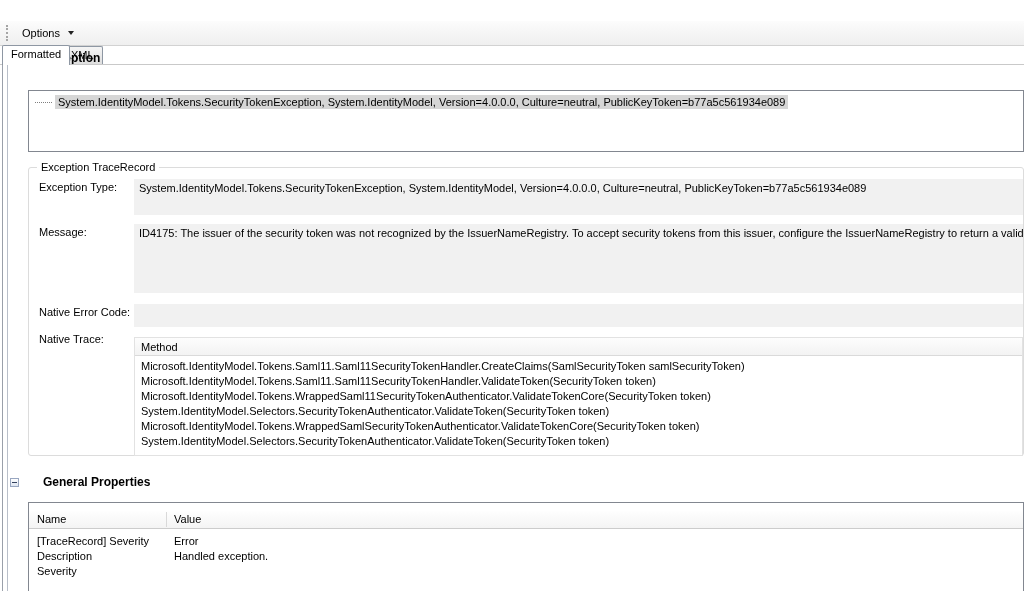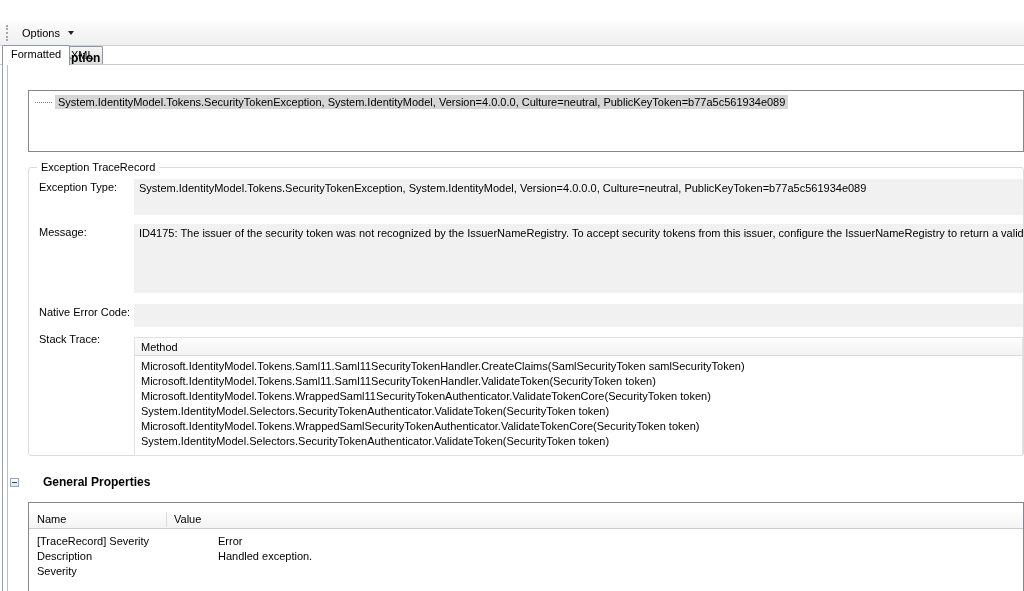--- a/index.html
+++ b/index.html
@@ -101,21 +101,21 @@
   .gp-header {
     position:relative; height:18px;
     border-bottom:1px solid #cccccc; background:linear-gradient(#fefefe,#f4f4f4);margin-top:8px;
   }
   .gp-header .col-name { position:absolute; left:8px; top:2px; }
   .gp-header .col-value { position:absolute; left:145px; top:2px; }
   .gp-col-sep { position:absolute; left:137px; top:1px; bottom:1px; width:0; border-left:1px solid #d9d9d9; }
   .gp-rows { padding-top:5px; }
   .gp-row { position:relative; height:15px; line-height:15px; cursor:default; }
   .gp-row .cell-name { position:absolute; left:8px; white-space:nowrap; }
-  .gp-row .cell-value { position:absolute; left:145px; white-space:nowrap;margin-left:44px; }
+  .gp-row .cell-value { position:absolute; left:145px; white-space:nowrap; }
 </style>
 </head>
 <body>
 
 <div class="screen">
 
   <div class="tabbar">
     <div class="tab-underline"></div>
     <div class="tab active tab-formatted"><span>Formatted</span></div>
     <div class="tab tab-xml"><span>XML</span></div>
@@ -151,21 +151,21 @@
 
     <span class="gb-label lbl-type">Exception Type:</span>
     <div class="field field-type">System.IdentityModel.Tokens.SecurityTokenException, System.IdentityModel, Version=4.0.0.0, Culture=neutral, PublicKeyToken=b77a5c561934e089</div>
 
     <span class="gb-label lbl-message">Message:</span>
     <div class="field field-message">ID4175: The issuer of the security token was not recognized by the IssuerNameRegistry. To accept security tokens from this issuer, configure the IssuerNameRegistry to return a valid name for this issuer.</div>
 
     <span class="gb-label lbl-nec">Native Error Code:</span>
     <div class="field field-nec"></div>
 
-    <span class="gb-label lbl-stack">Stack Trace:</span>
+    <span class="gb-label lbl-stack">Native Trace:</span>
     <div class="stack-list">
       <div class="stack-header">Method</div>
       <div class="stack-rows">
         <div class="stack-row">Microsoft.IdentityModel.Tokens.Saml11.Saml11SecurityTokenHandler.CreateClaims(SamlSecurityToken samlSecurityToken)</div>
         <div class="stack-row">Microsoft.IdentityModel.Tokens.Saml11.Saml11SecurityTokenHandler.ValidateToken(SecurityToken token)</div>
         <div class="stack-row">Microsoft.IdentityModel.Tokens.WrappedSaml11SecurityTokenAuthenticator.ValidateTokenCore(SecurityToken token)</div>
         <div class="stack-row">System.IdentityModel.Selectors.SecurityTokenAuthenticator.ValidateToken(SecurityToken token)</div>
         <div class="stack-row">Microsoft.IdentityModel.Tokens.WrappedSamlSecurityTokenAuthenticator.ValidateTokenCore(SecurityToken token)</div>
         <div class="stack-row">System.IdentityModel.Selectors.SecurityTokenAuthenticator.ValidateToken(SecurityToken token)</div>
       </div>

